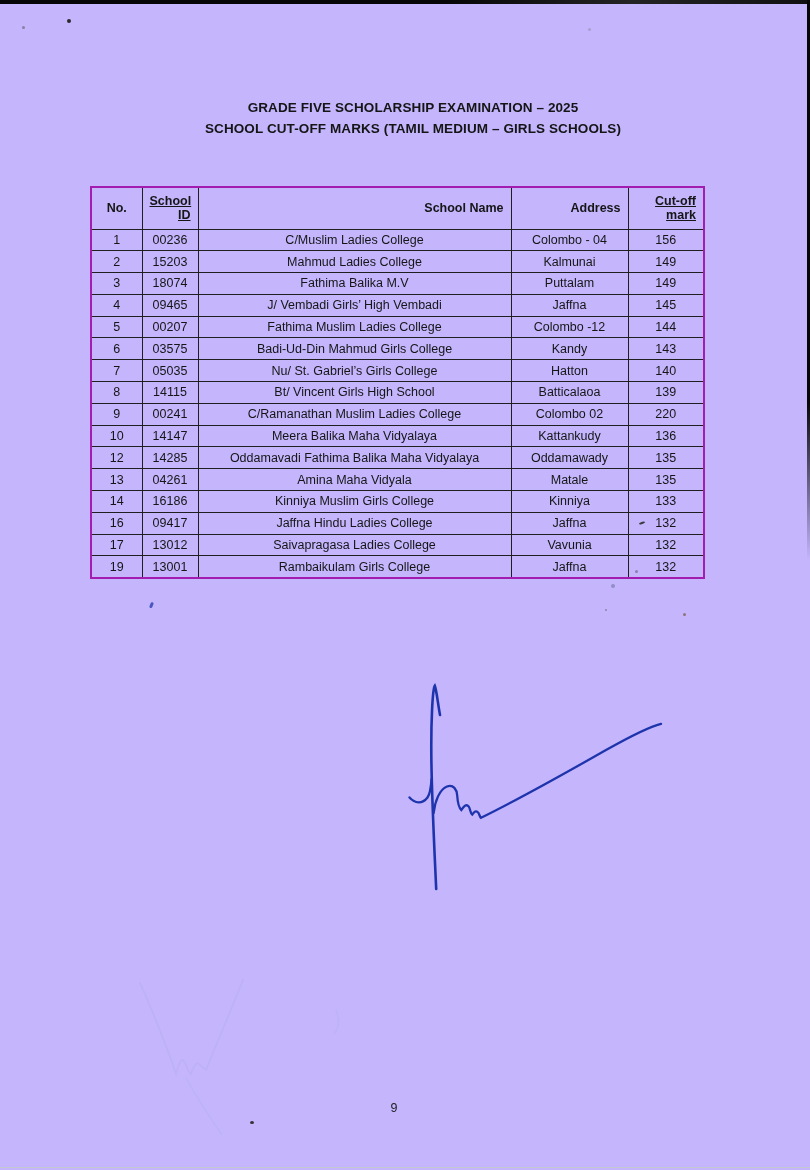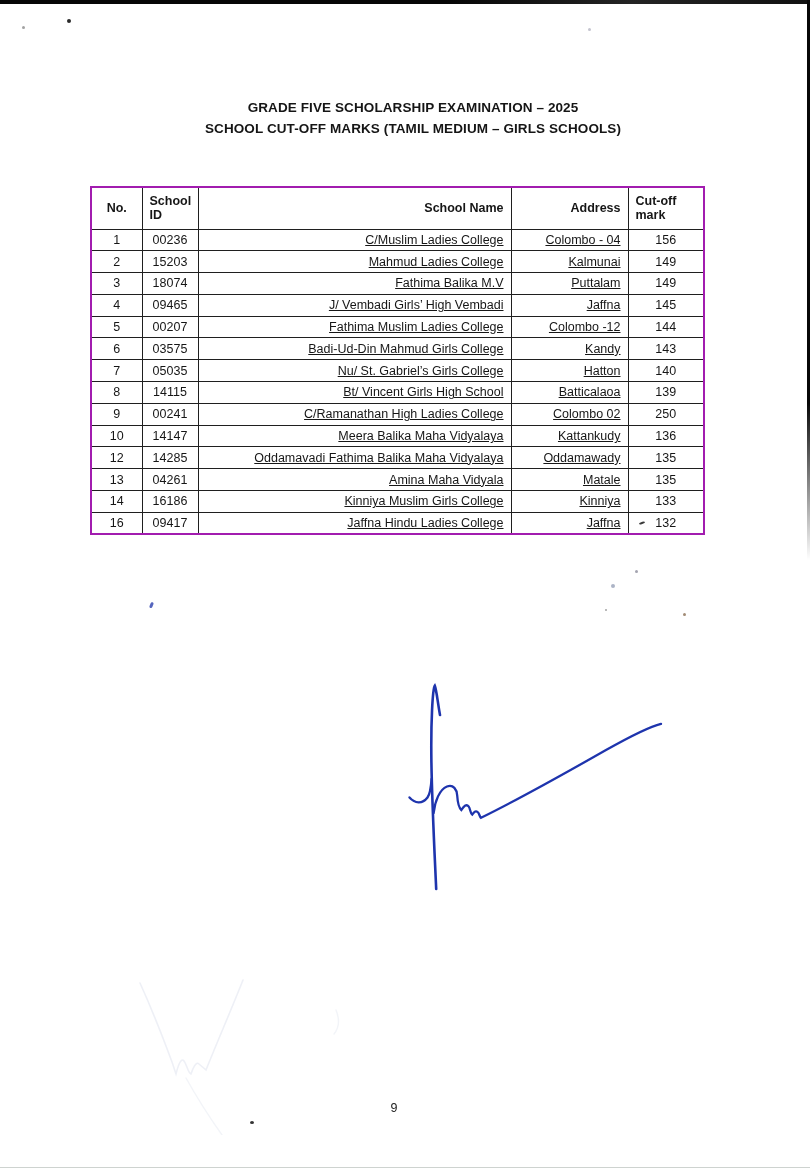--- a/index.html
+++ b/index.html
@@ -1,21 +1,21 @@
 <!DOCTYPE html>
 <html><head>
 <meta charset="utf-8">
 <style>
   * { box-sizing: border-box; }
   html, body { margin: 0; padding: 0; background: #e8e8e8; }
   .page {
     position: relative;
     width: 810px; height: 1170px;
     margin: 0 auto;
-    background: #ffffff;
+    background: #c4b5fd;
     font-family: "Liberation Sans", sans-serif;
     color: #1a1a1a;
     overflow: hidden;
   }
 
   
   .scan-edge-top {
     position: absolute; top: 0; left: 0; width: 810px; height: 4px;
     background: linear-gradient(90deg, #060606 0%, #060606 55%, #242424 78%, #101010 100%);
   }
@@ -43,25 +43,25 @@
     border: 2px solid #a21caf;
   }
   table.cutoff th, table.cutoff td {
     border: 1.4px solid #1f1f1f;
     padding: 0 7px;
     overflow: hidden; white-space: nowrap;
   }
   table.cutoff thead tr { height: 42px; }
   table.cutoff tbody tr { height: 21.8px; }
   th { font-weight: bold; vertical-align: middle; line-height: 1.18; }
-  th.c-id, th.c-mark { white-space: normal !important; text-align: left; padding: 0 2px; }
+  th.c-id, th.c-mark { white-space: normal !important; text-align: right; padding: 0 2px; text-decoration: underline; }
   th.c-no { text-align: center; }
   th.c-name, th.c-addr { text-align: right; }
   td.c-no, td.c-id, td.c-mark { text-align: center; }
-  td.c-name, td.c-addr { text-align: right; text-decoration: underline; }
+  td.c-name, td.c-addr { text-align: center; }
 
   
   .sig-svg { position: absolute; left: 390px; top: 670px; }
   .ghost-svg { position: absolute; left: 100px; top: 975px; }
 
   
   .page-number {
     position: absolute; left: 380px; top: 1101px; width: 28px;
     text-align: center; font-size: 12.5px; color: #222;
   }
@@ -163,23 +163,23 @@
         <tr>
       <td class="c-no">8</td>
       <td class="c-id">14115</td>
       <td class="c-name">Bt/ Vincent Girls High School</td>
       <td class="c-addr">Batticalaoa</td>
       <td class="c-mark">139</td>
     </tr>
         <tr>
       <td class="c-no">9</td>
       <td class="c-id">00241</td>
-      <td class="c-name">C/Ramanathan High Ladies College</td>
+      <td class="c-name">C/Ramanathan Muslim Ladies College</td>
       <td class="c-addr">Colombo 02</td>
-      <td class="c-mark">250</td>
+      <td class="c-mark">220</td>
     </tr>
         <tr>
       <td class="c-no">10</td>
       <td class="c-id">14147</td>
       <td class="c-name">Meera Balika Maha Vidyalaya</td>
       <td class="c-addr">Kattankudy</td>
       <td class="c-mark">136</td>
     </tr>
         <tr>
       <td class="c-no">12</td>
@@ -199,20 +199,34 @@
       <td class="c-no">14</td>
       <td class="c-id">16186</td>
       <td class="c-name">Kinniya Muslim Girls College</td>
       <td class="c-addr">Kinniya</td>
       <td class="c-mark">133</td>
     </tr>
         <tr>
       <td class="c-no">16</td>
       <td class="c-id">09417</td>
       <td class="c-name">Jaffna Hindu Ladies College</td>
+      <td class="c-addr">Jaffna</td>
+      <td class="c-mark">132</td>
+    </tr>
+        <tr>
+      <td class="c-no">17</td>
+      <td class="c-id">13012</td>
+      <td class="c-name">Saivapragasa Ladies College</td>
+      <td class="c-addr">Vavunia</td>
+      <td class="c-mark">132</td>
+    </tr>
+        <tr>
+      <td class="c-no">19</td>
+      <td class="c-id">13001</td>
+      <td class="c-name">Rambaikulam Girls College</td>
       <td class="c-addr">Jaffna</td>
       <td class="c-mark">132</td>
     </tr>
       </tbody>
   </table>
 
   <svg class="sig-svg" width="290" height="230" viewBox="390 670 290 230" fill="none">
     <path d="M 440,715 C 437.5,701 436.5,690 434.8,685.8 C 432.6,689 430.8,722 431.4,762 C 432,802 434.2,845 436.2,889" stroke-width="2.6" stroke-linecap="round" stroke="#1e34ad"></path>
     <path d="M 409.5,797.5 C 415,803.5 422,804.5 427.5,797.5 C 429.8,794.5 431,787 431.6,779" stroke-width="2.4" stroke-linecap="round" stroke="#1e34ad"></path>
     <path d="M 433.6,813 C 435,801 439.5,789.5 447,786.5 C 453.5,784.2 456.8,789.5 457.2,795.5 C 457.6,801.5 458.4,807.5 461.4,810 C 464.2,805.6 466.6,803.8 468.6,806.4 C 470.4,808.8 470.2,813.2 472.2,814.6 C 474.2,811.8 476.2,810 478.2,812.6 C 479.4,814.2 479.6,816.6 481,817.8 C 505,806 556,778.5 606,750 C 633,734.8 652,726 661,723.8" stroke-width="2.3" stroke-linecap="round" stroke="#1e34ad"></path>

